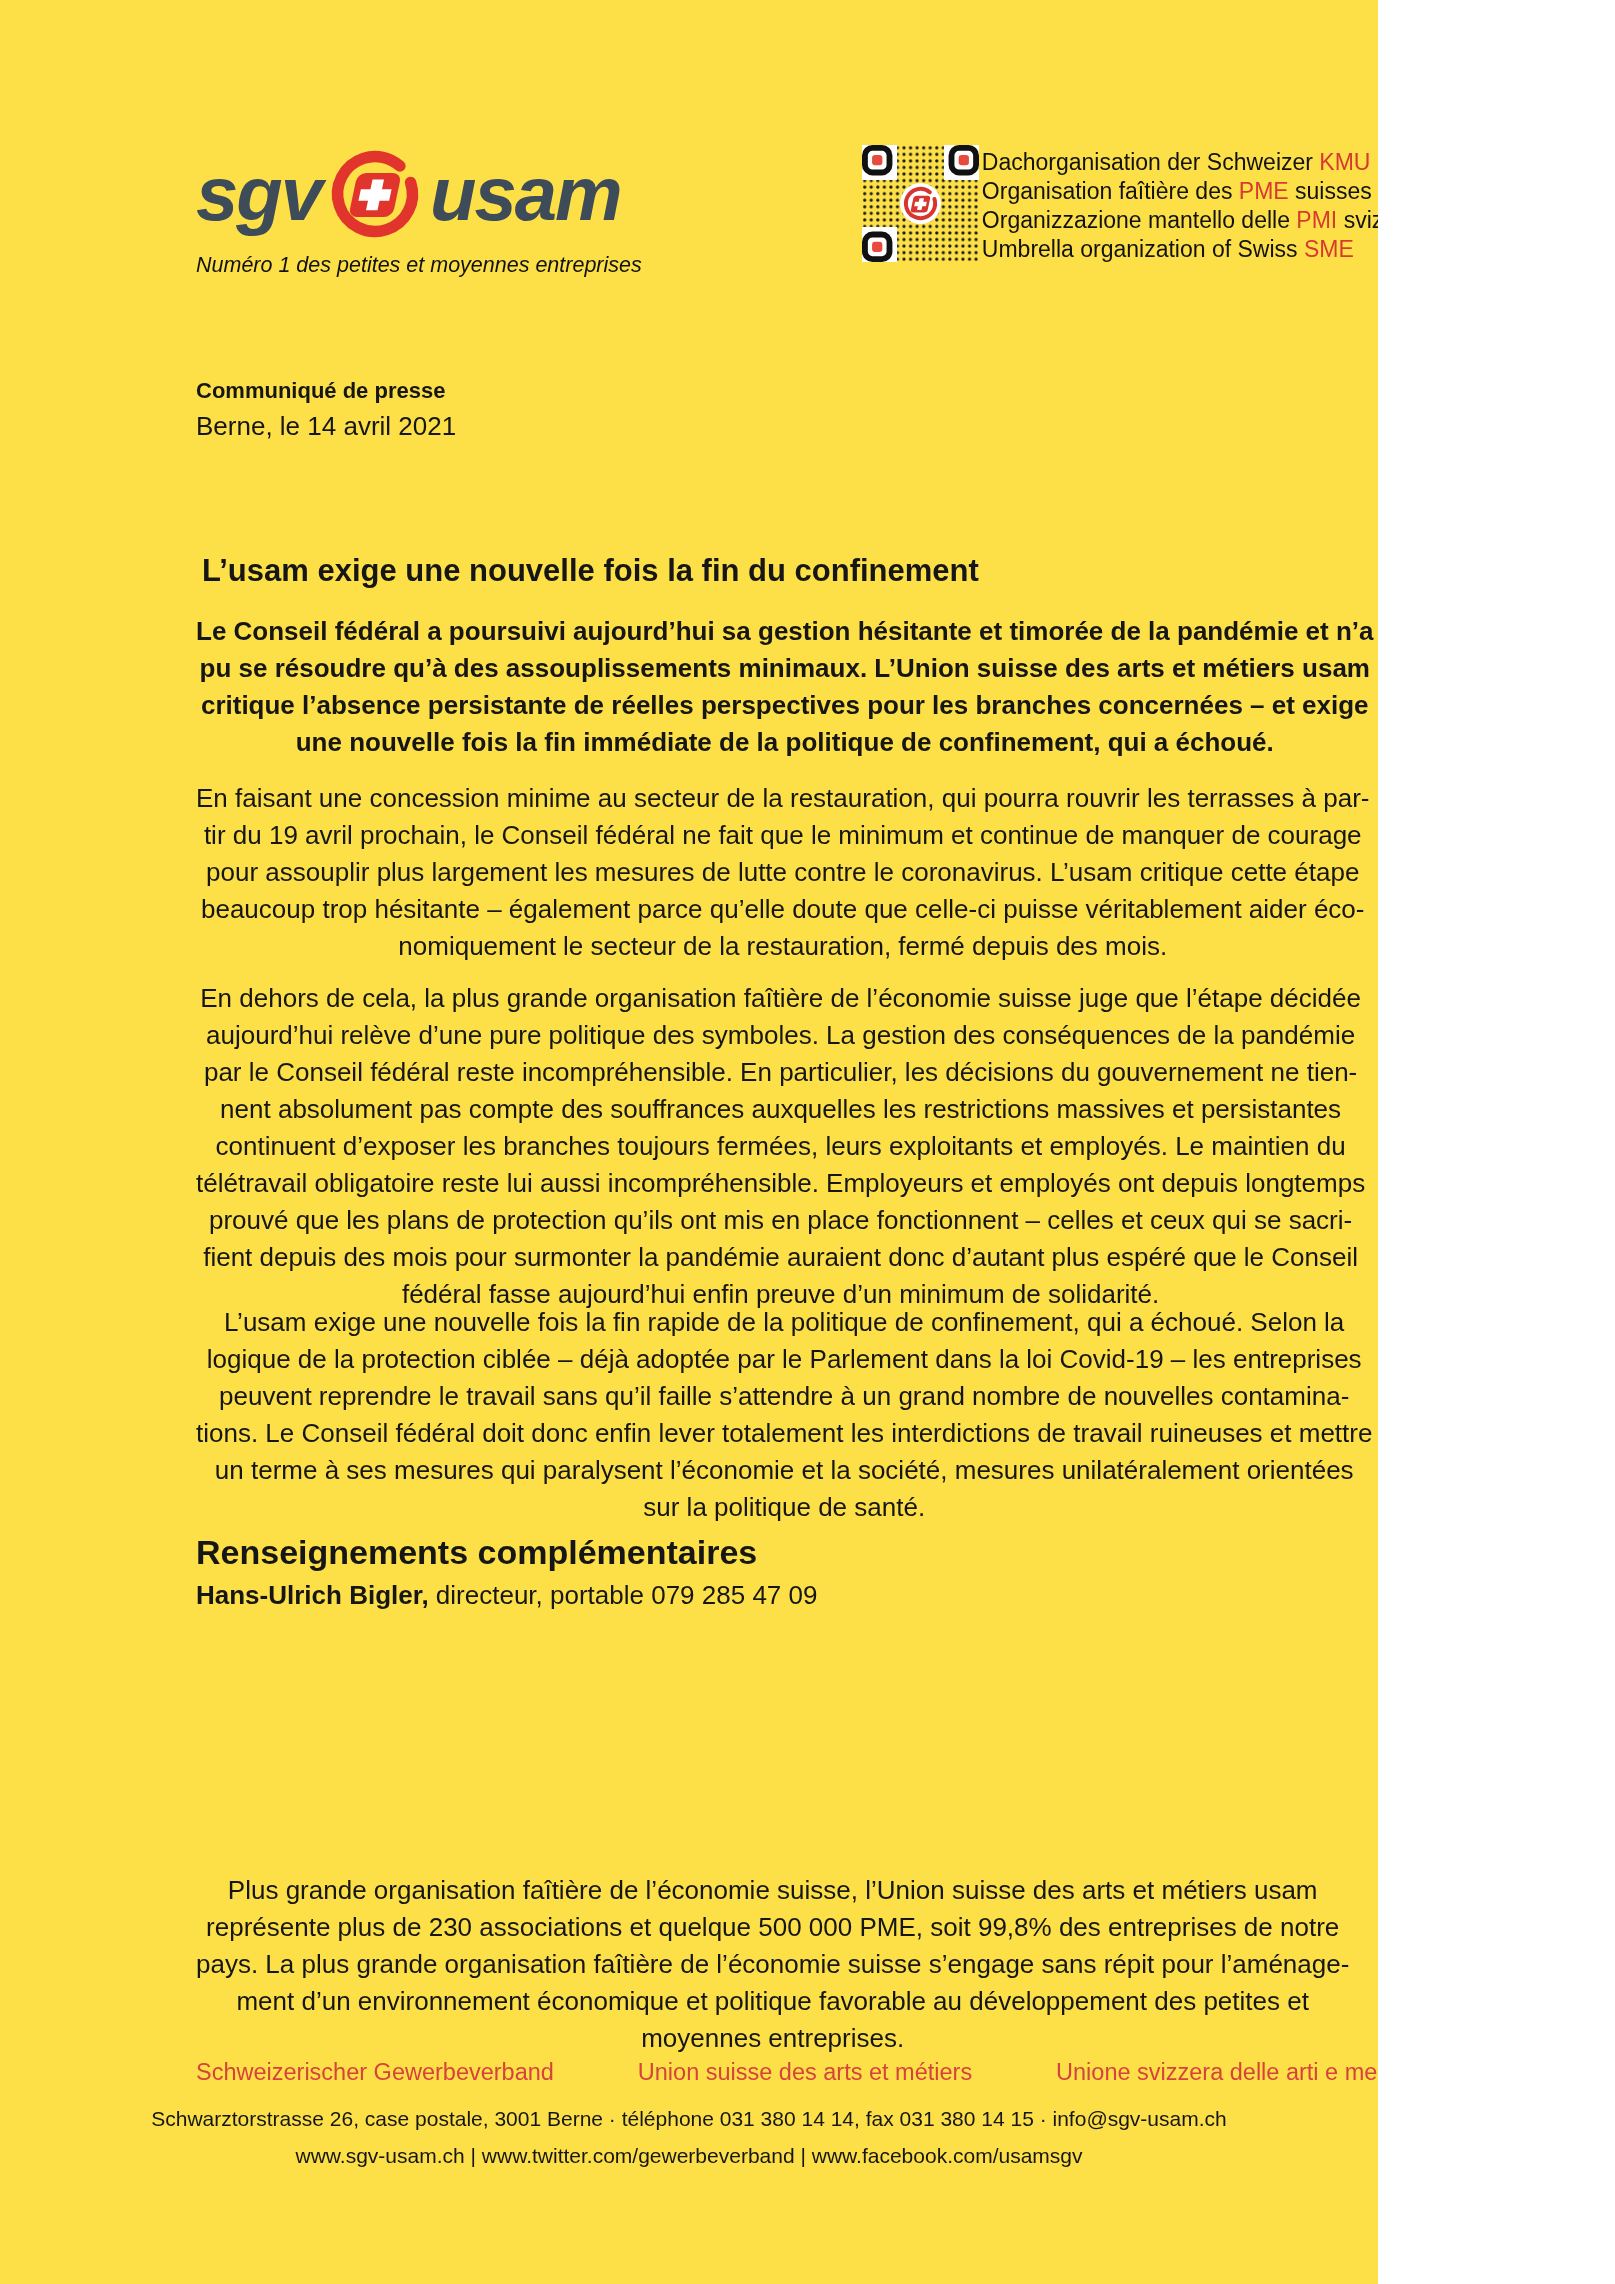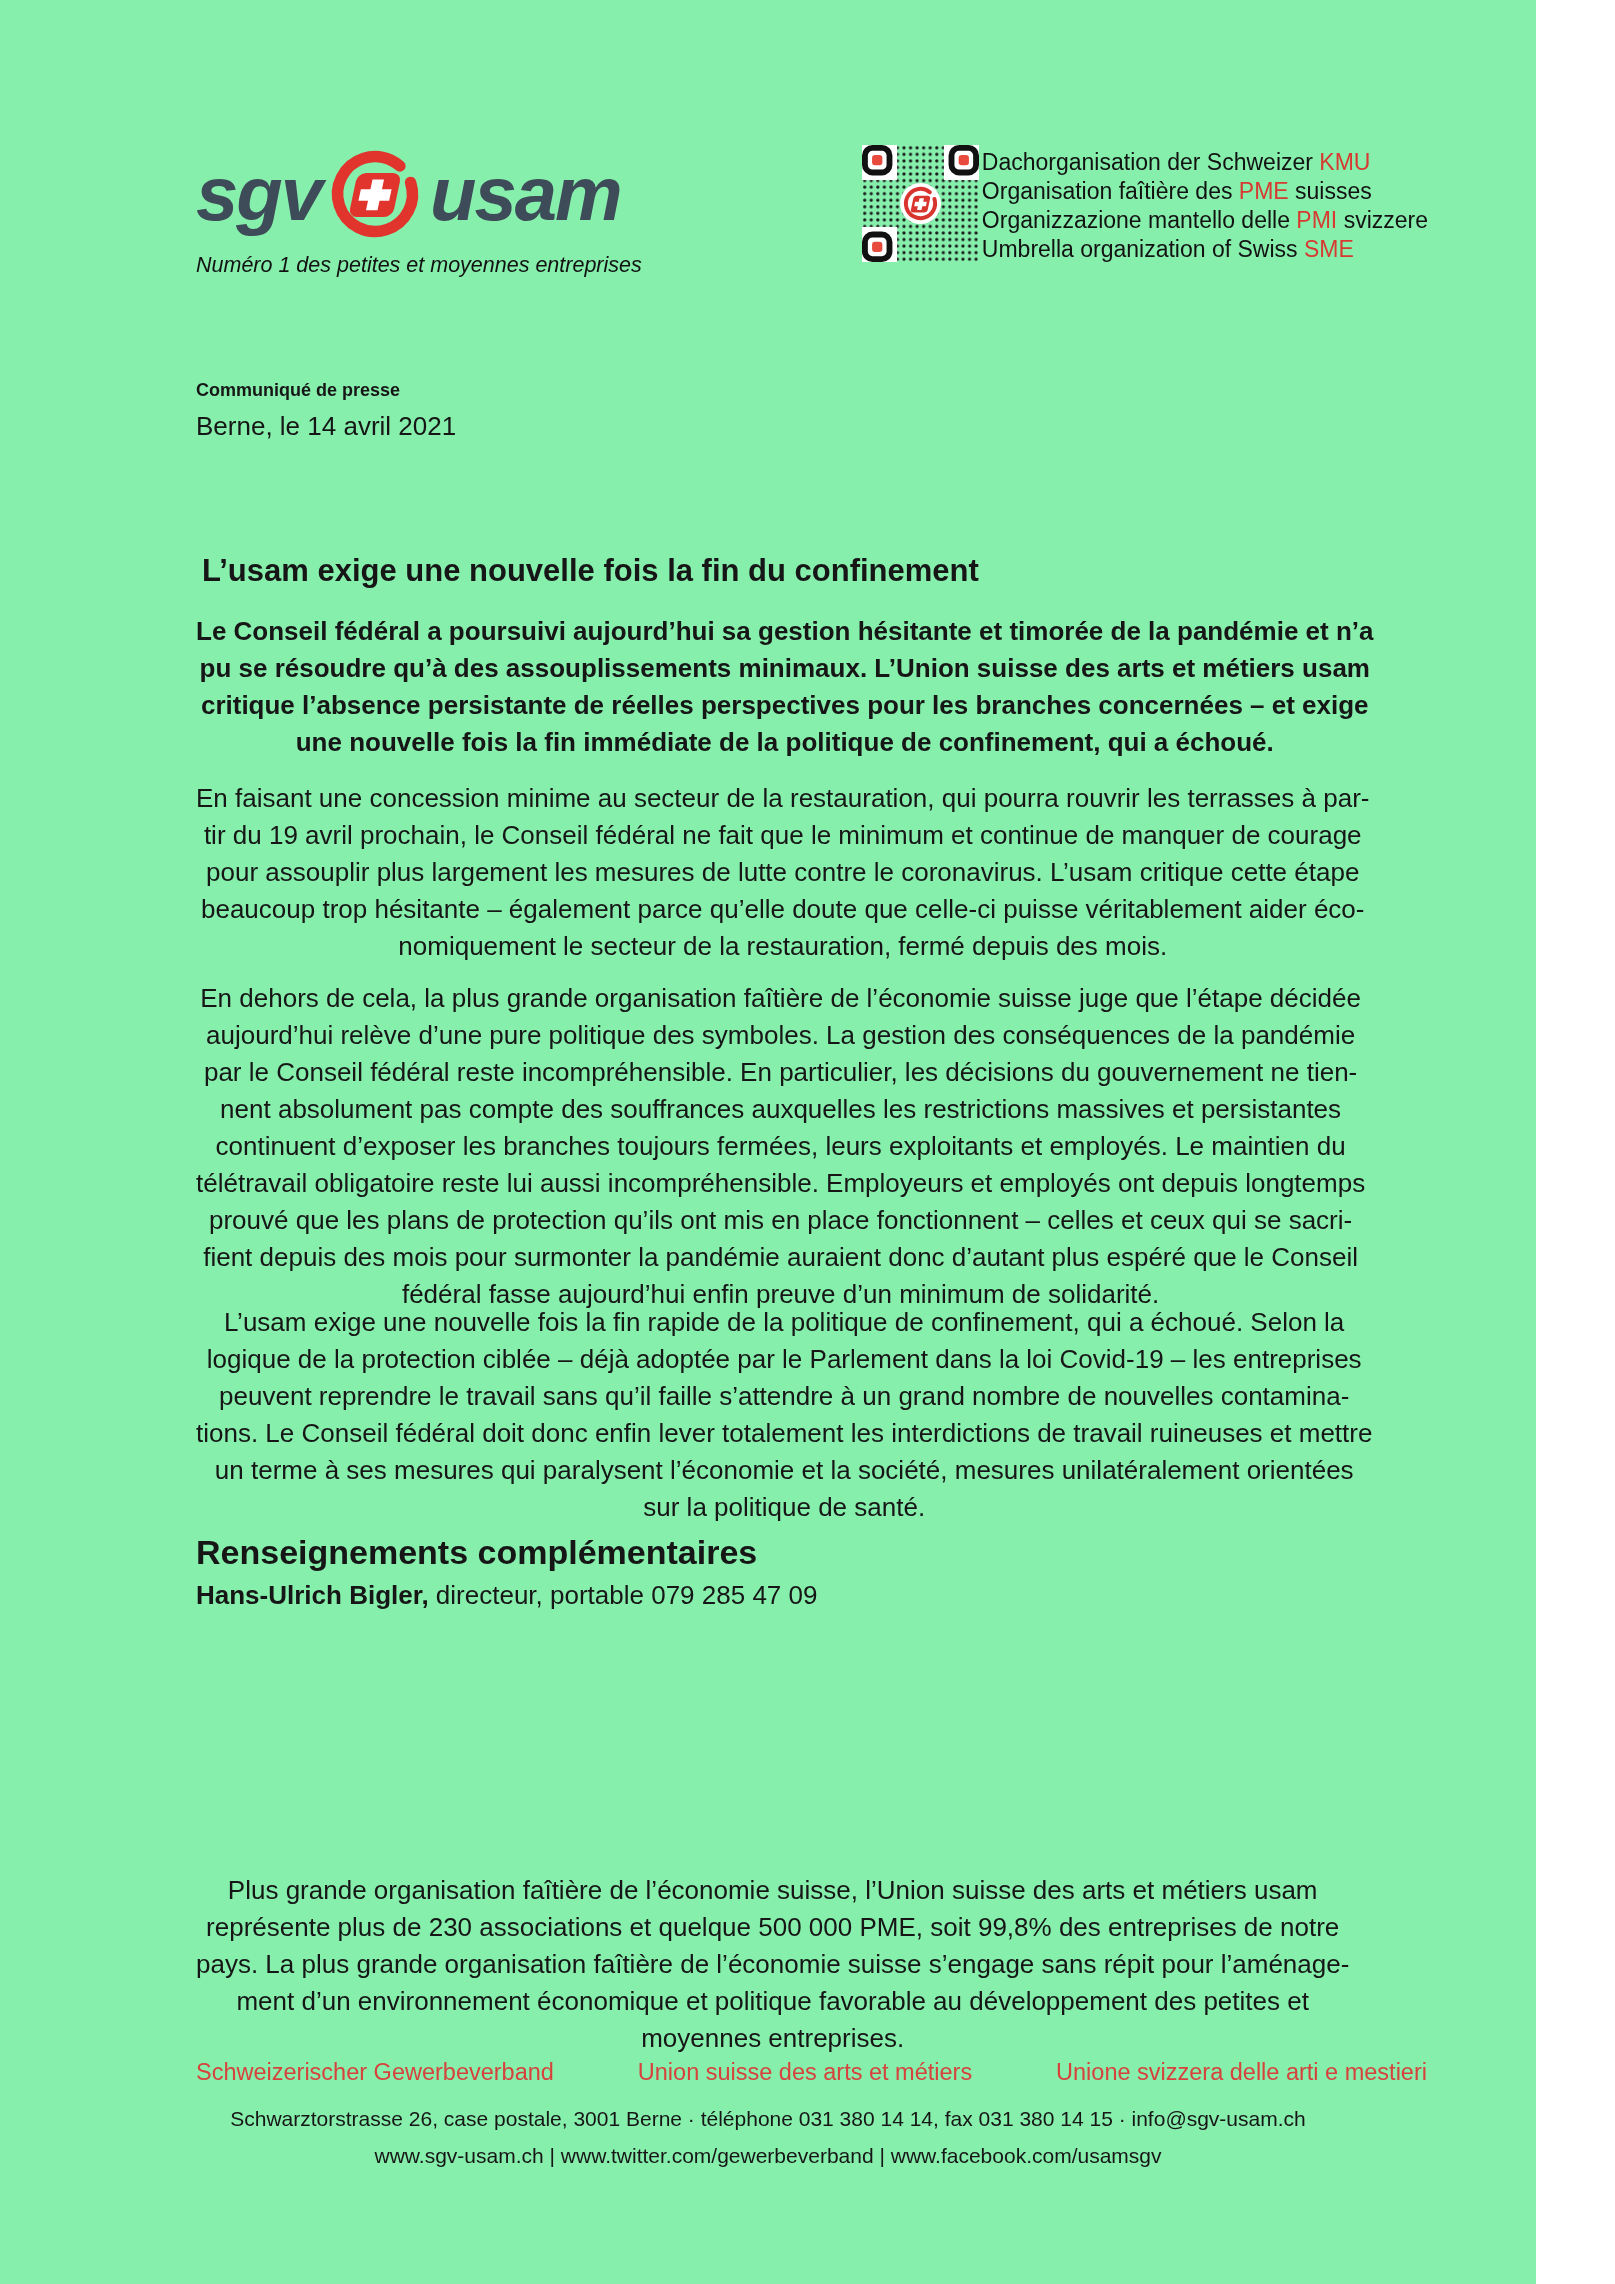--- a/index.html
+++ b/index.html
@@ -1,39 +1,39 @@
 <!DOCTYPE html>
 <html style="font-size:10.4px"><head>
 <meta charset="utf-8">
 <style>
   html,body{margin:0;padding:0;background:#ffffff;}
   .page{
     position:relative;
-    width:1536px;height:2284px;
-    background:#86efac;
+    width:1378px;height:2284px;
+    background:#fde047;
     font-family:"Liberation Sans","DejaVu Sans",sans-serif;
     color:#161616;
     overflow:hidden;
   }
   .abs{position:absolute;}
 
   
   .masthead{left:196px;top:145px;width:1232px;display:flex;justify-content:space-between;align-items:flex-start;}
   .logo-block{display:flex;flex-direction:column;}
   .logo-row{display:flex;align-items:center;font-style:italic;font-weight:bold;
             font-size:76px;letter-spacing:-2px;color:#3e4b58;line-height:98px;}
   .logo-row .emblem{margin:0 6.5px;}
   .logo-tagline{font-style:italic;font-size:21.5px;color:#121212;margin-top:10.4px;letter-spacing:0px;}
   .masthead-right{display:flex;gap:3px;align-items:flex-start;}
   .org-list{display:flex;flex-direction:column;margin-top:2.6px;}
   .org-line{font-size:23px;line-height:29px;color:#121212;white-space:pre;}
   .red{color:#d63a31;}
 
   
-  .kicker{left:196px;top:372px;font-size:18px;font-weight:bold;line-height:37px;}
+  .kicker{left:196px;top:372px;font-size:22px;font-weight:bold;line-height:37px;}
   .dateline{left:196px;top:408px;font-size:26px;line-height:37px;}
   .title{left:196px;top:545px;font-size:31px;font-weight:bold;line-height:39px;}
   .para{left:196px;font-size:26px;line-height:37px;white-space:pre-line;text-align:center;}
   .lead{top:613px;font-weight:bold;}
   .p2{top:780px;}
   .p3{top:980px;}
   .p4{top:1304px;}
   .contact-heading{left:196px;top:1534px;font-size:34px;font-weight:bold;line-height:37px;}
   .contacts{left:196px;top:1577px;font-size:26px;line-height:37px;}
   .contact-line .b{font-weight:bold;}

